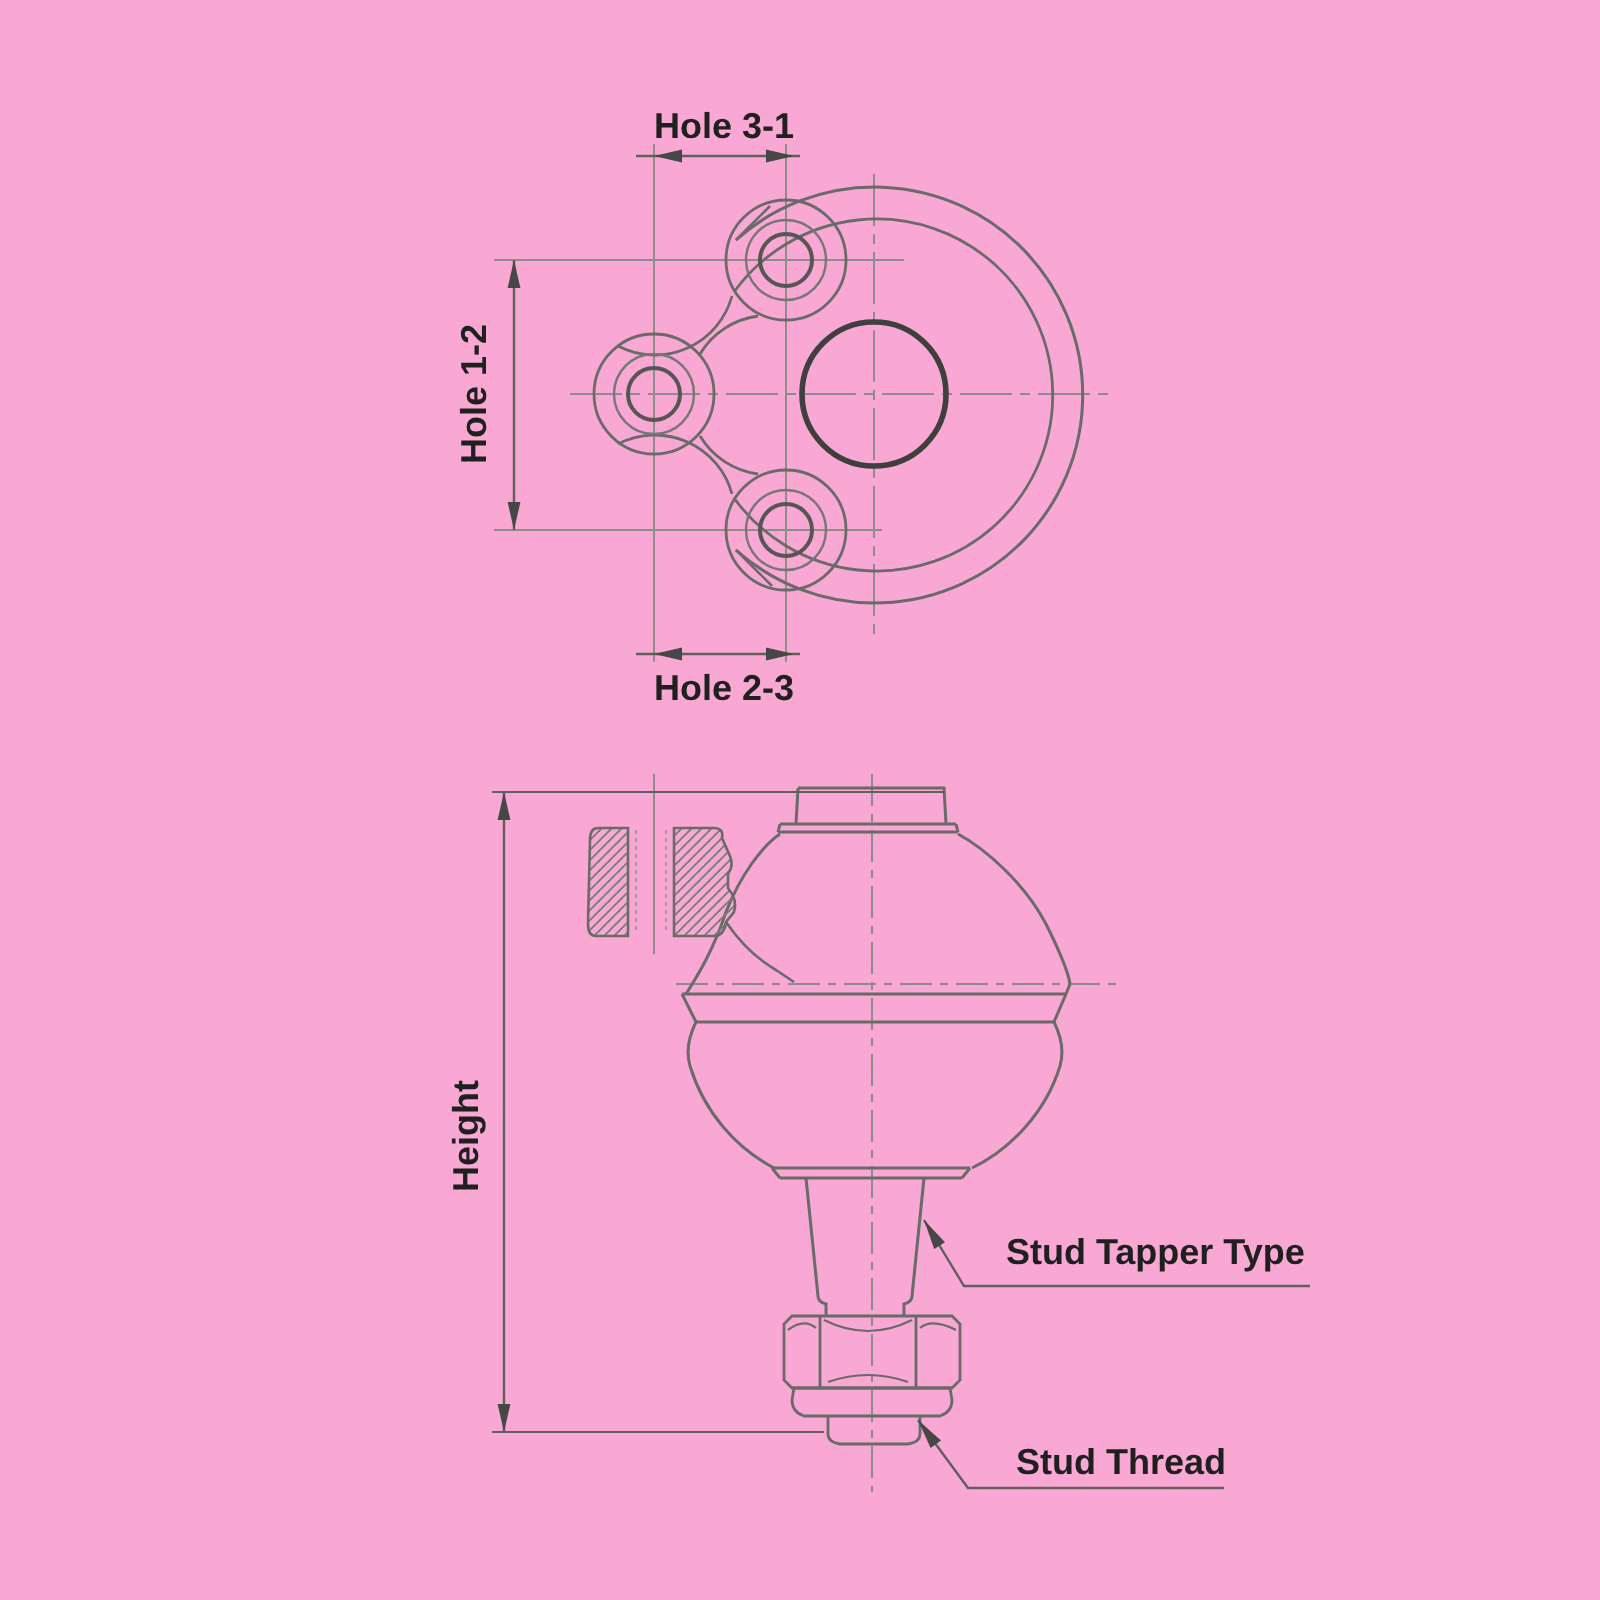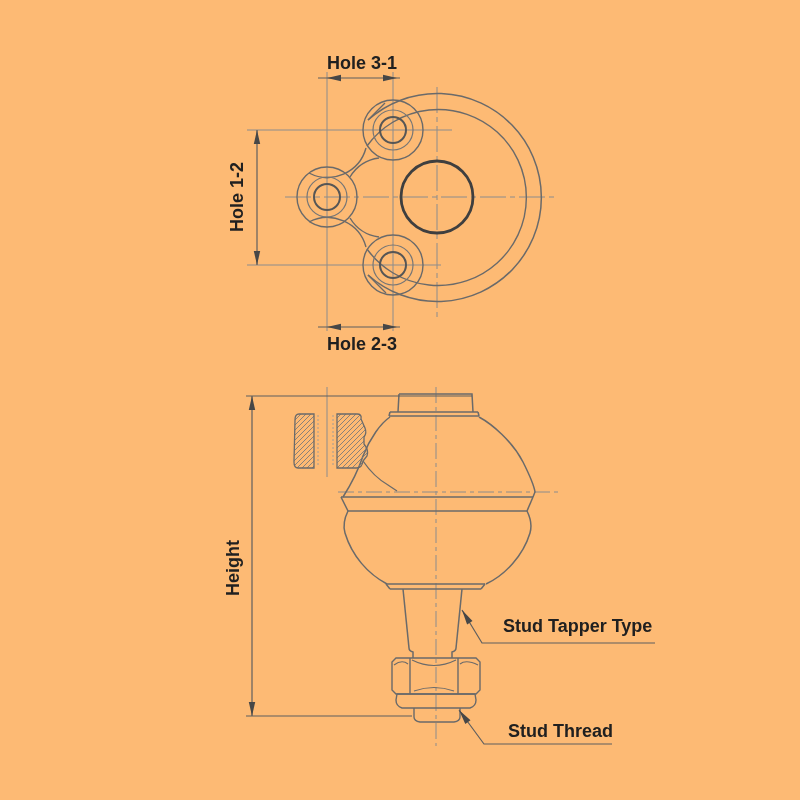--- a/index.html
+++ b/index.html
@@ -1,16 +1,16 @@
 <!DOCTYPE html>
 <html><head>
 <meta charset="utf-8">
 <style>
   html,body{margin:0;padding:0;background:#ffffff;}
-  #stage{position:relative;width:800px;height:800px;background:#fdba74;overflow:hidden;
+  #stage{position:relative;width:800px;height:800px;background:#f9a8d4;overflow:hidden;
          font-family:"Liberation Sans",sans-serif;}
   svg{display:block;}
   text{font-family:"Liberation Sans",sans-serif;font-weight:bold;font-size:18px;fill:#202020;}
 </style>
 </head>
 <body>
 
 <div id="stage">
 <svg width="800" height="800" viewBox="0 0 800 800">
   <defs>

